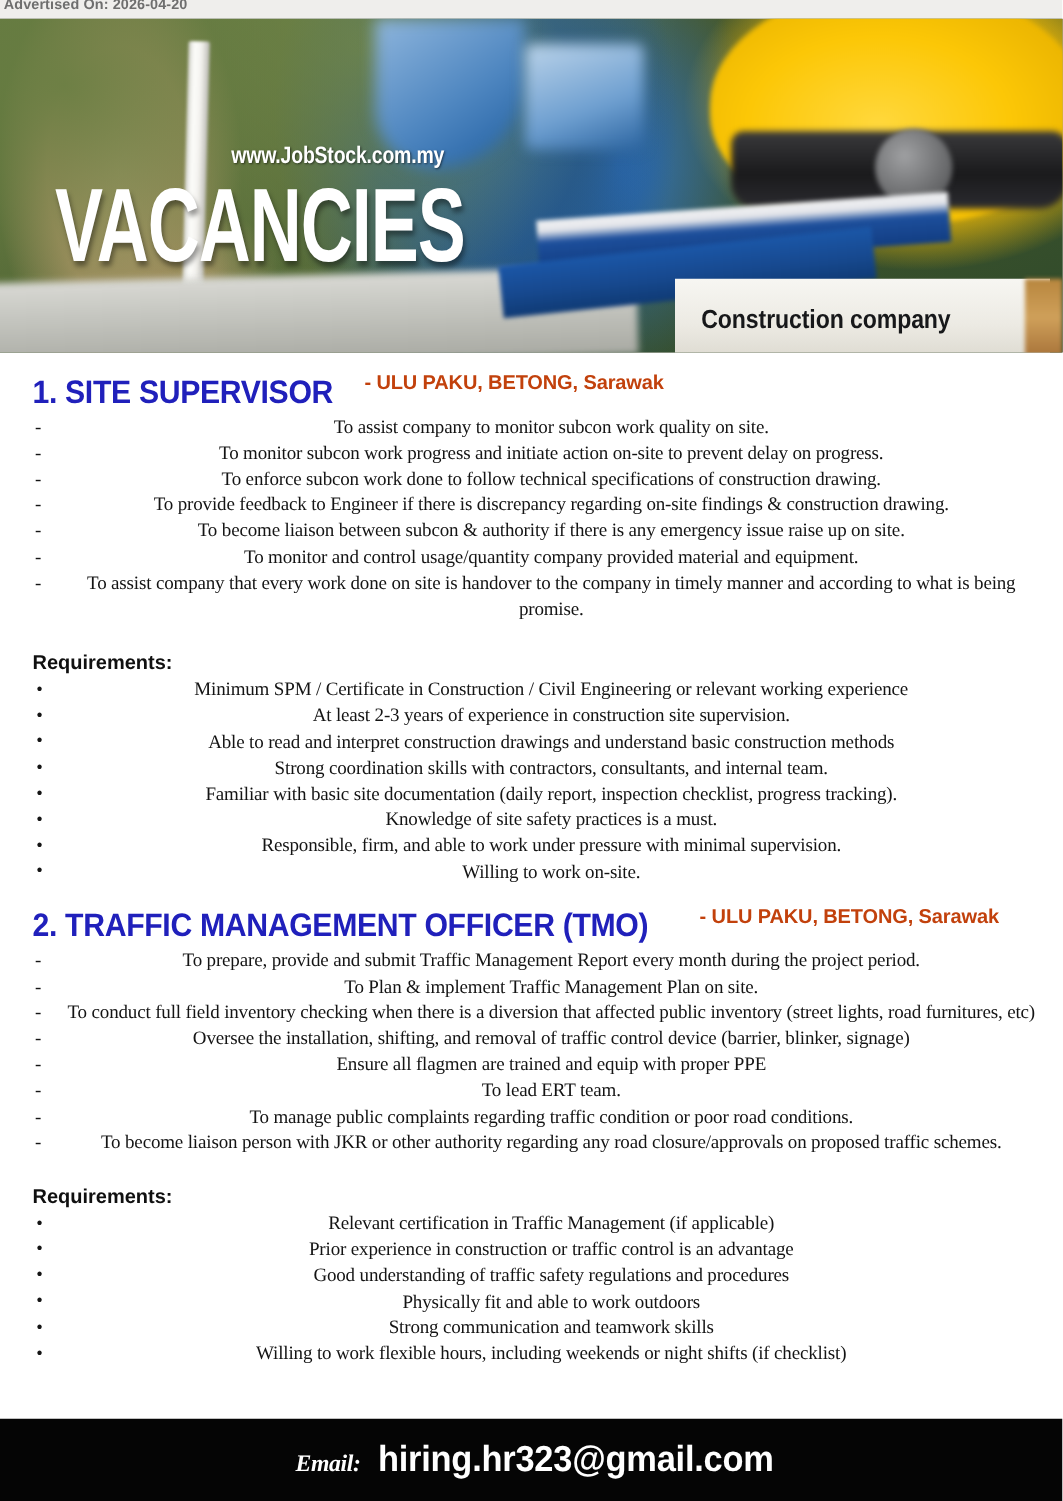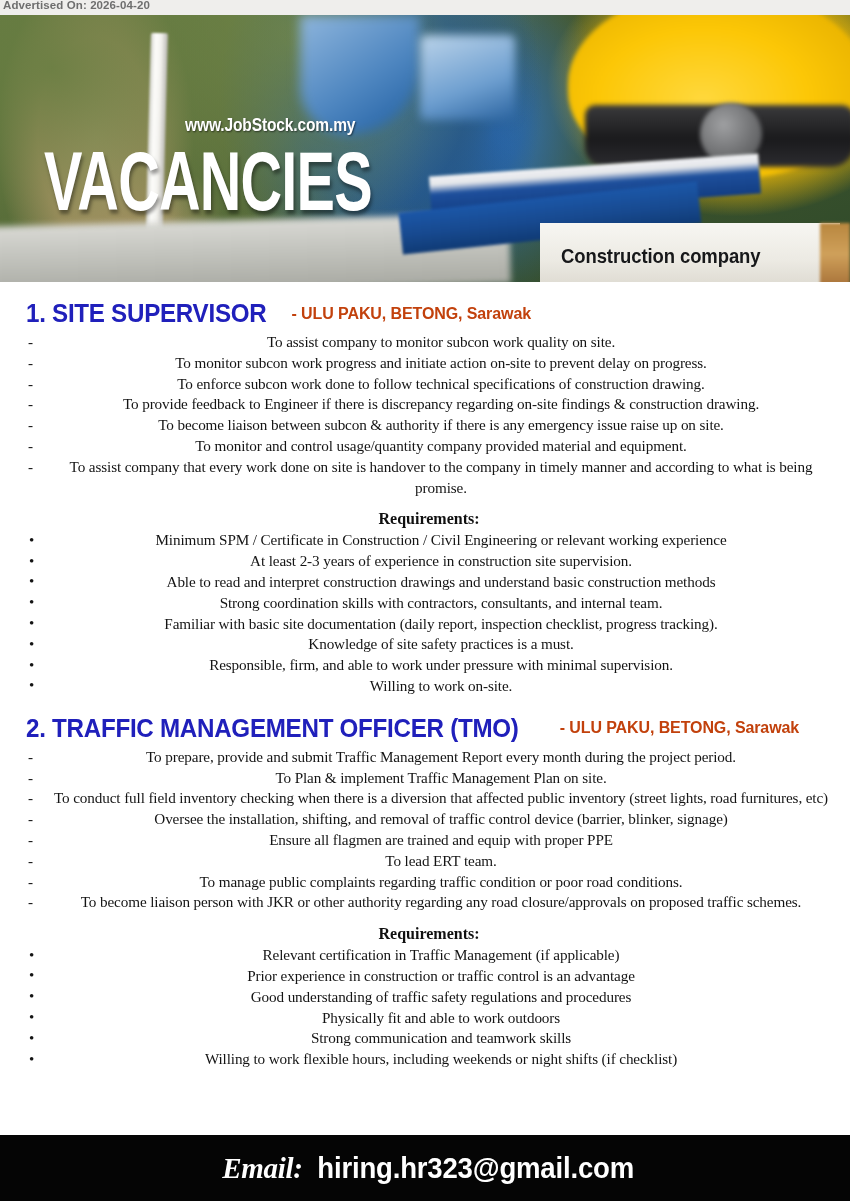--- a/index.html
+++ b/index.html
@@ -238,21 +238,21 @@
   .content {
     padding: 0 18px 0 26px;
     box-sizing: border-box;
   }
 
   .job {
     margin-top: 16px;
   }
   .job-heading {
     display: flex;
-    align-items: center;
+    align-items: flex-start;
     white-space: nowrap;
     margin-bottom: 3px;
   }
   .job-title {
     font-family: "Liberation Sans Narrow", "Liberation Sans", sans-serif;
     font-size: 26px;
     font-weight: bold;
     color: #2020bb;
     letter-spacing: -0.3px;
     transform: scaleX(0.93);
@@ -296,27 +296,26 @@
   ul.reqs li::before {
     content: "\2022";
     position: absolute;
     left: 3px;
     top: -0.5px;
     color: #141414;
     font-size: 15px;
   }
 
   .reqs-title {
-    font-family: Liberation Serif, serif;
+    font-family: Liberation Sans, sans-serif;
     font-size: 16px;
     font-weight: bold;
     color: #101010;
-    margin-top: 12px;
+    margin-top: 24px;
     margin-bottom: 2px;
-    text-align: center;
   }
 
   
   .footer {
     position: absolute;
     left: 0;
     bottom: 0;
     width: 850px;
     height: 66px;
     background: #050505;
@@ -325,21 +324,21 @@
     justify-content: center;
   }
   .footer-inner {
     display: flex;
     align-items: baseline;
     white-space: nowrap;
     transform: translateX(-13px);
   }
   .footer-label {
     font-family: "Liberation Serif", serif;
-    font-size: 29px;
+    font-size: 19px;
     font-weight: bold;
     font-style: italic;
     color: #ffffff;
     letter-spacing: -0.3px;
     margin-left: 40px;
   }
   .footer-email {
     font-family: "Liberation Sans Narrow", "Liberation Sans", sans-serif;
     font-size: 29px;
     font-weight: bold;

